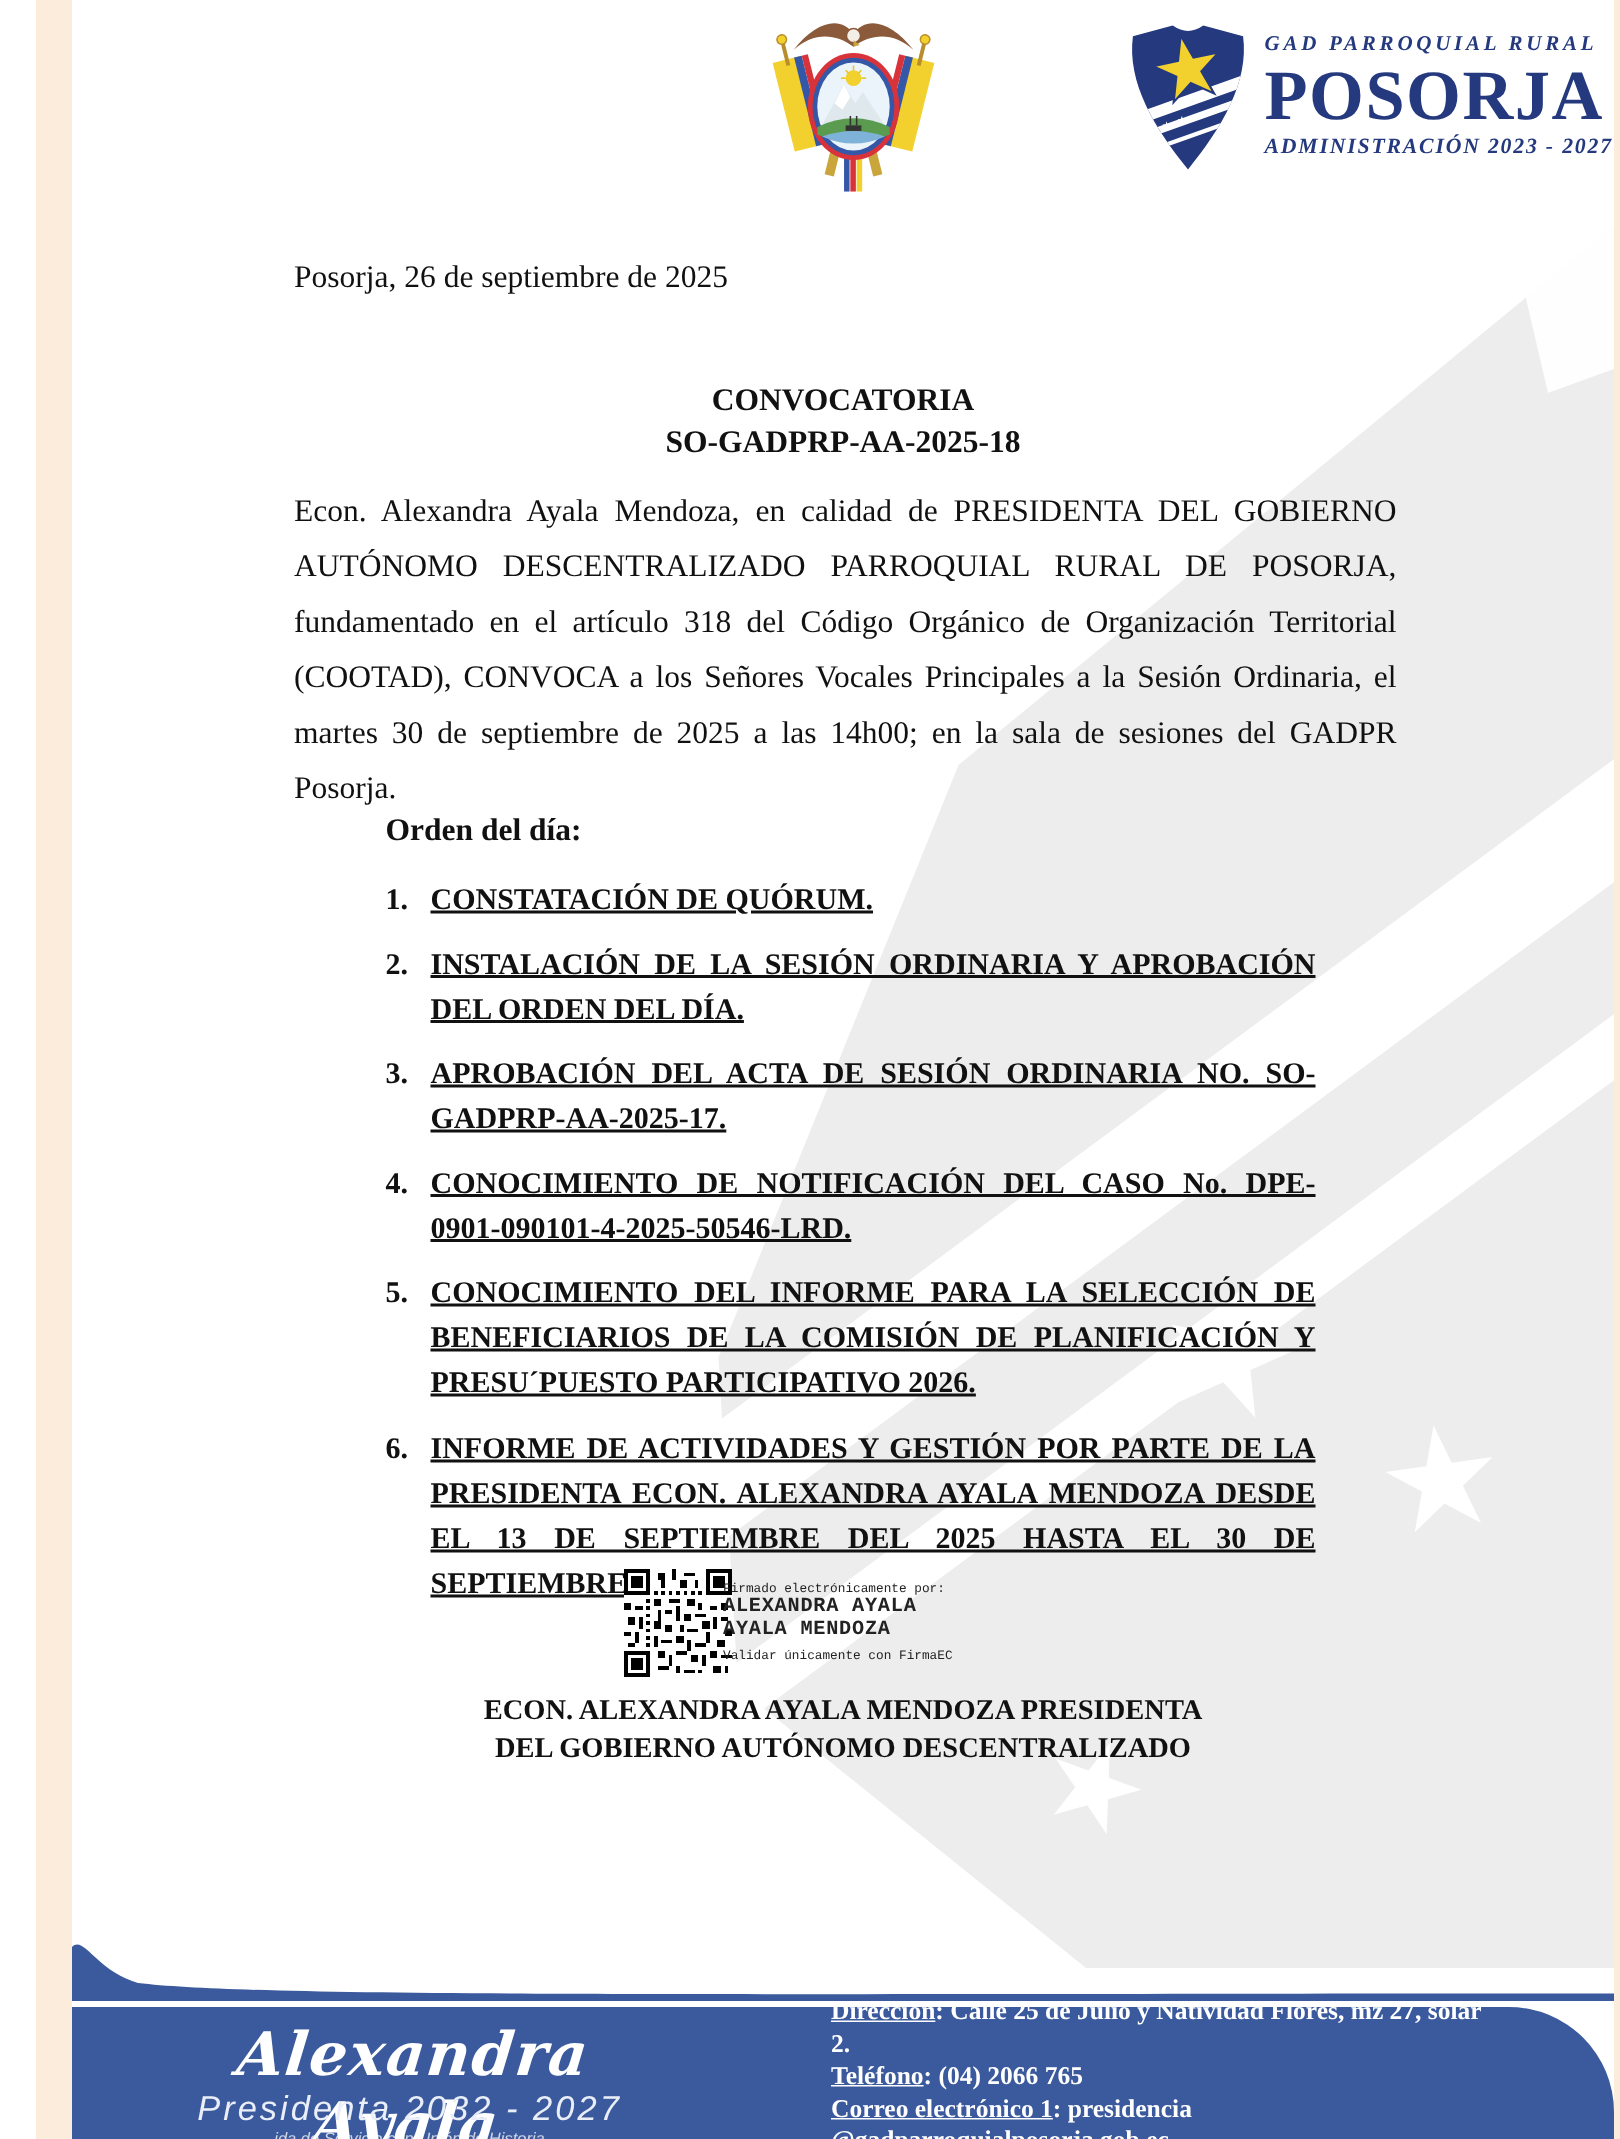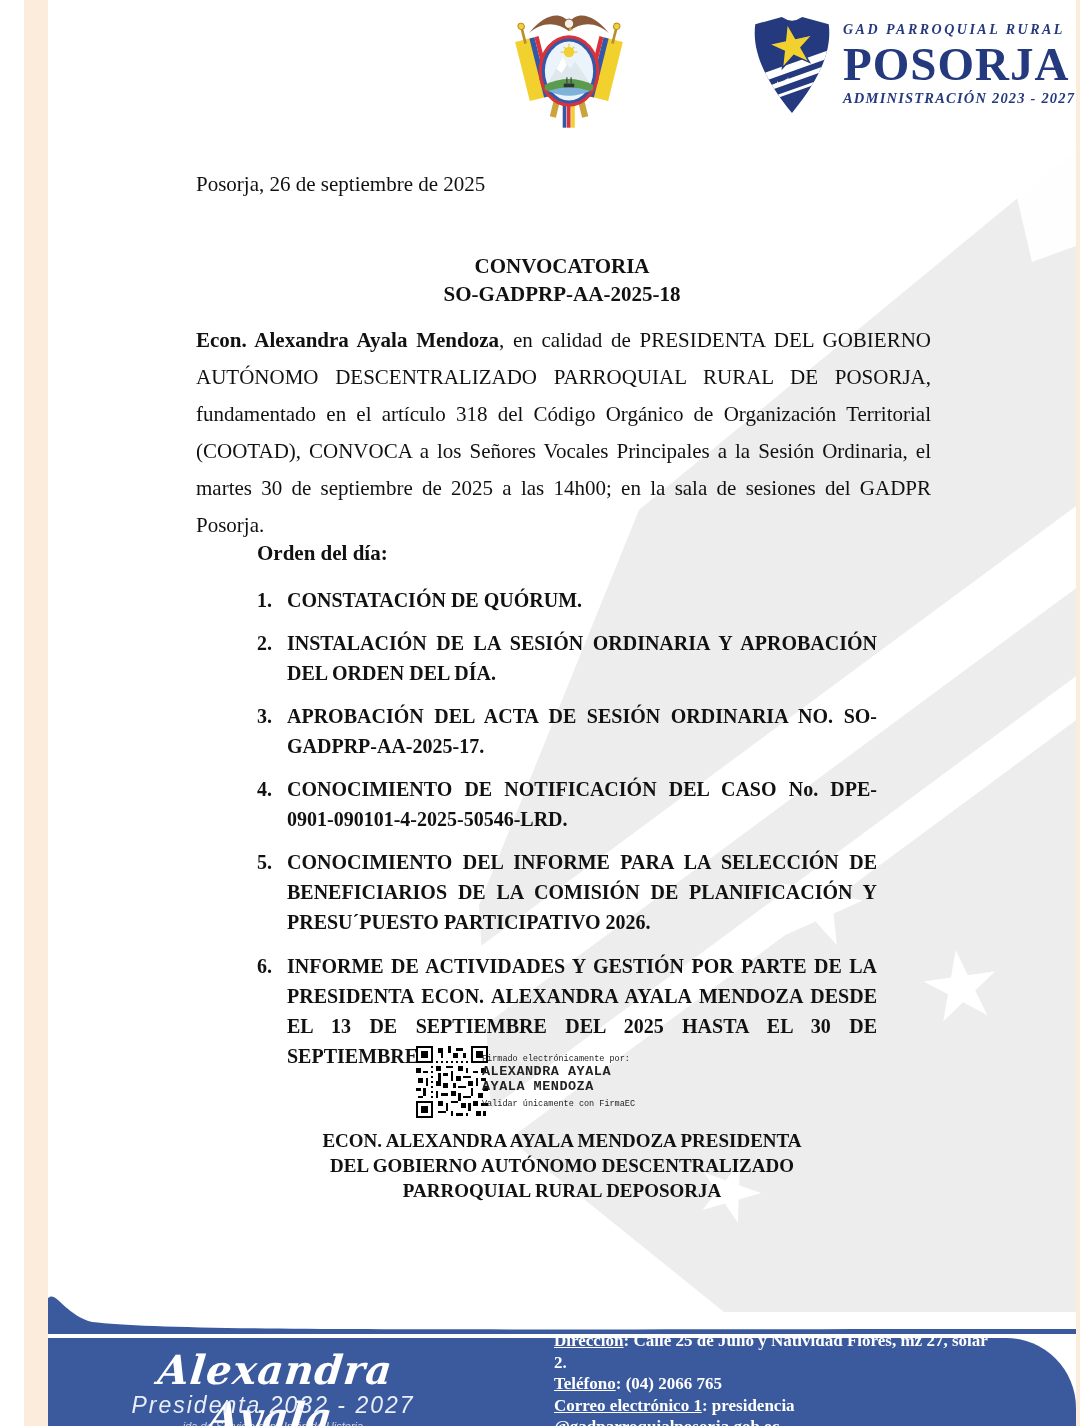--- a/index.html
+++ b/index.html
@@ -24,27 +24,27 @@
              font-family:"Liberation Serif",serif;}
   .logo-line1{font-size:14px;font-weight:bold;font-style:italic;letter-spacing:2.5px;white-space:nowrap;}
   .logo-name{font-size:47px;font-weight:bold;letter-spacing:1px;line-height:48px;margin-top:2px;}
   .logo-line3{font-size:14.5px;font-weight:bold;font-style:italic;letter-spacing:1.2px;margin-top:2px;white-space:nowrap;}
   
   .date-line{position:absolute;left:172px;top:172px;width:733px;font-size:21px;}
   .titles{position:absolute;left:24px;top:252px;width:1028px;text-align:center;
           font-weight:bold;font-size:21px;line-height:28px;}
   .intro{position:absolute;left:172px;top:322px;width:735px;font-size:21px;
          line-height:37px;text-align:justify;}
-  .intro b{font-weight:bold;}
+  .intro b{font-weight:normal;}
   .agenda-title{position:absolute;left:233px;top:541px;font-size:21px;font-weight:bold;}
   .agenda{position:absolute;left:233px;top:585px;width:620px;font-size:20px;font-weight:bold;}
   .agenda-item{display:flex;margin-bottom:13px;line-height:30px;}
   .agenda-item.gap-top{margin-top:14px;}
   .agenda-num{flex:0 0 30px;}
-  .agenda-text{flex:1;text-align:justify;}
+  .agenda-text{flex:1;text-align:justify;text-decoration:underline;}
   
   .qr-block{position:absolute;left:392px;top:1046px;width:330px;height:84px;}
   .qr-svg{position:absolute;left:0;top:0;width:72px;height:72px;}
   .qr-caption{position:absolute;left:66px;top:8px;width:260px;font-family:"Liberation Mono",monospace;color:#222;}
   .qr-small{font-size:8.5px;line-height:10px;}
   .qr-name{font-size:13.5px;font-weight:bold;line-height:15px;letter-spacing:.5px;}
   .qr-gap{height:5px;}
   .sig-block{position:absolute;left:24px;top:1128px;width:1028px;text-align:center;
              font-size:19px;font-weight:bold;line-height:25px;}
   
@@ -282,21 +282,20 @@
         <div class="qr-name">ALEXANDRA AYALA</div>
         <div class="qr-name">AYALA MENDOZA</div>
         <div class="qr-gap"></div>
         <div class="qr-small">Validar únicamente con FirmaEC</div>
       </div>
     </div>
 
     <div class="sig-block">
       <div>ECON. ALEXANDRA AYALA MENDOZA PRESIDENTA</div>
       <div>DEL GOBIERNO AUTÓNOMO DESCENTRALIZADO</div>
-      <div>PARROQUIAL RURAL DEPOSORJA</div>
     </div>
   </div>
 
   <svg class="footer-swoosh" viewBox="0 0 1028 42" preserveAspectRatio="none">
     <path d="M0,42 L0,6 C8,-2 16,22 44,30 C130,40 420,37 1028,37 L1028,42 Z" fill="#3b5a9d"></path>
   </svg>
 
   <div class="footer-band">
     <div class="script-name">Alexandra Ayala</div>
     <div class="script-sub">Presidenta 2032 - 2027</div>

